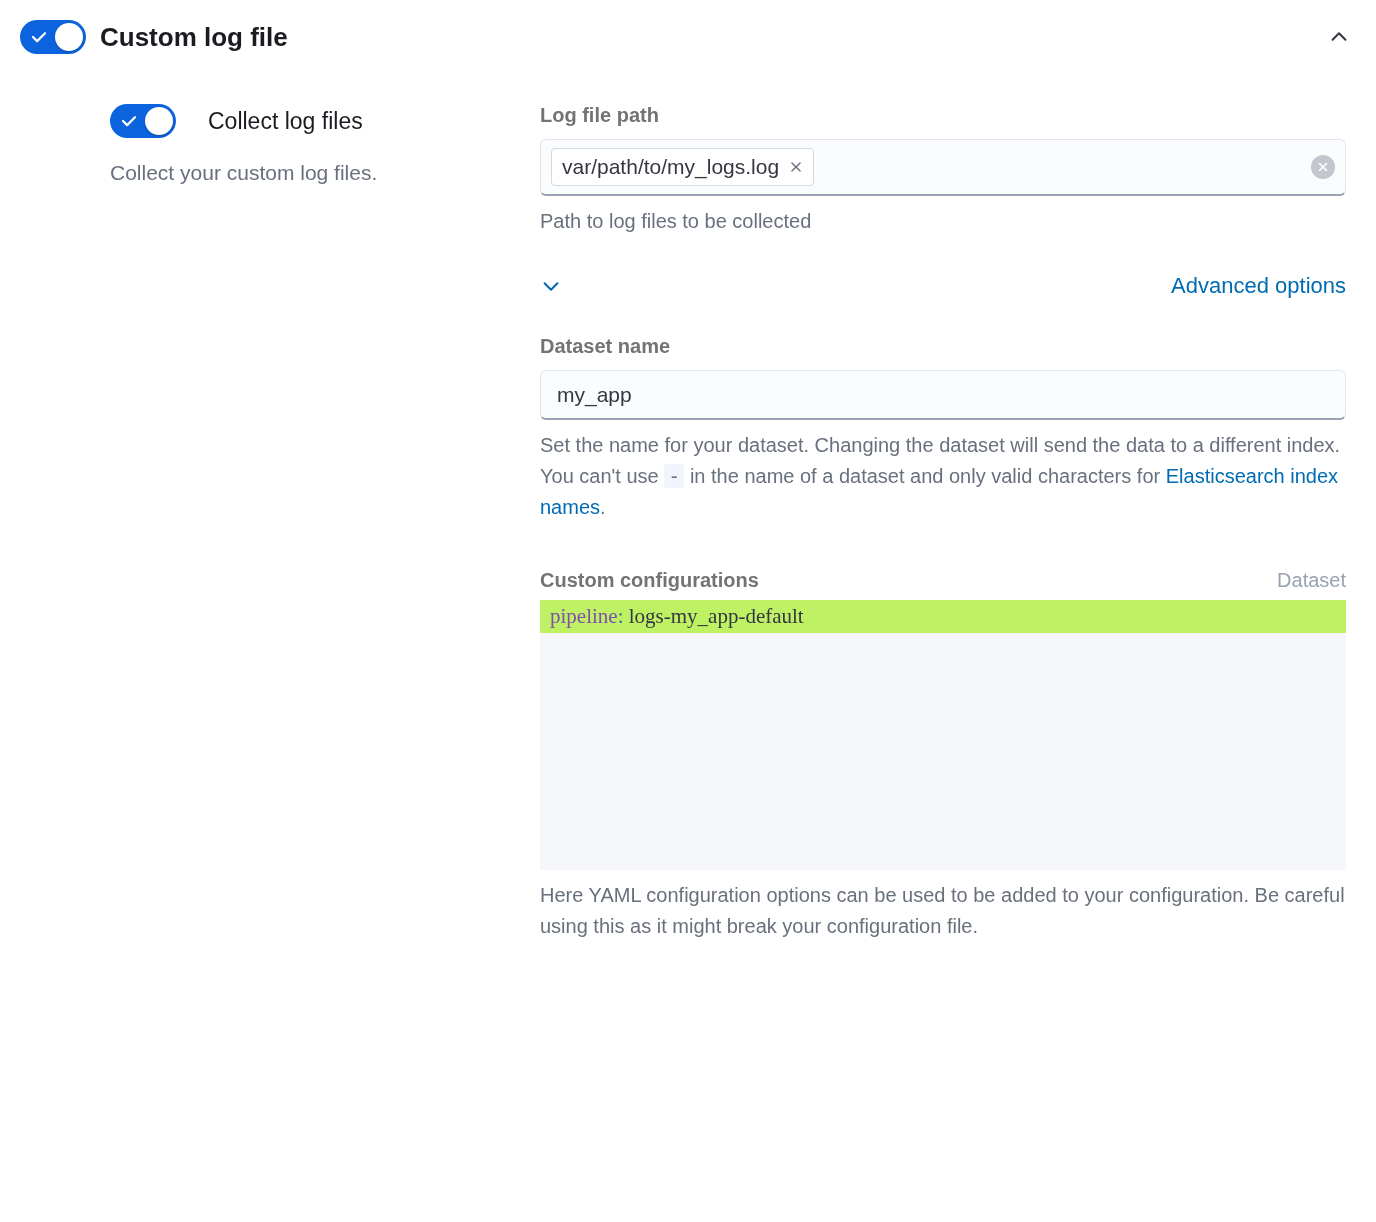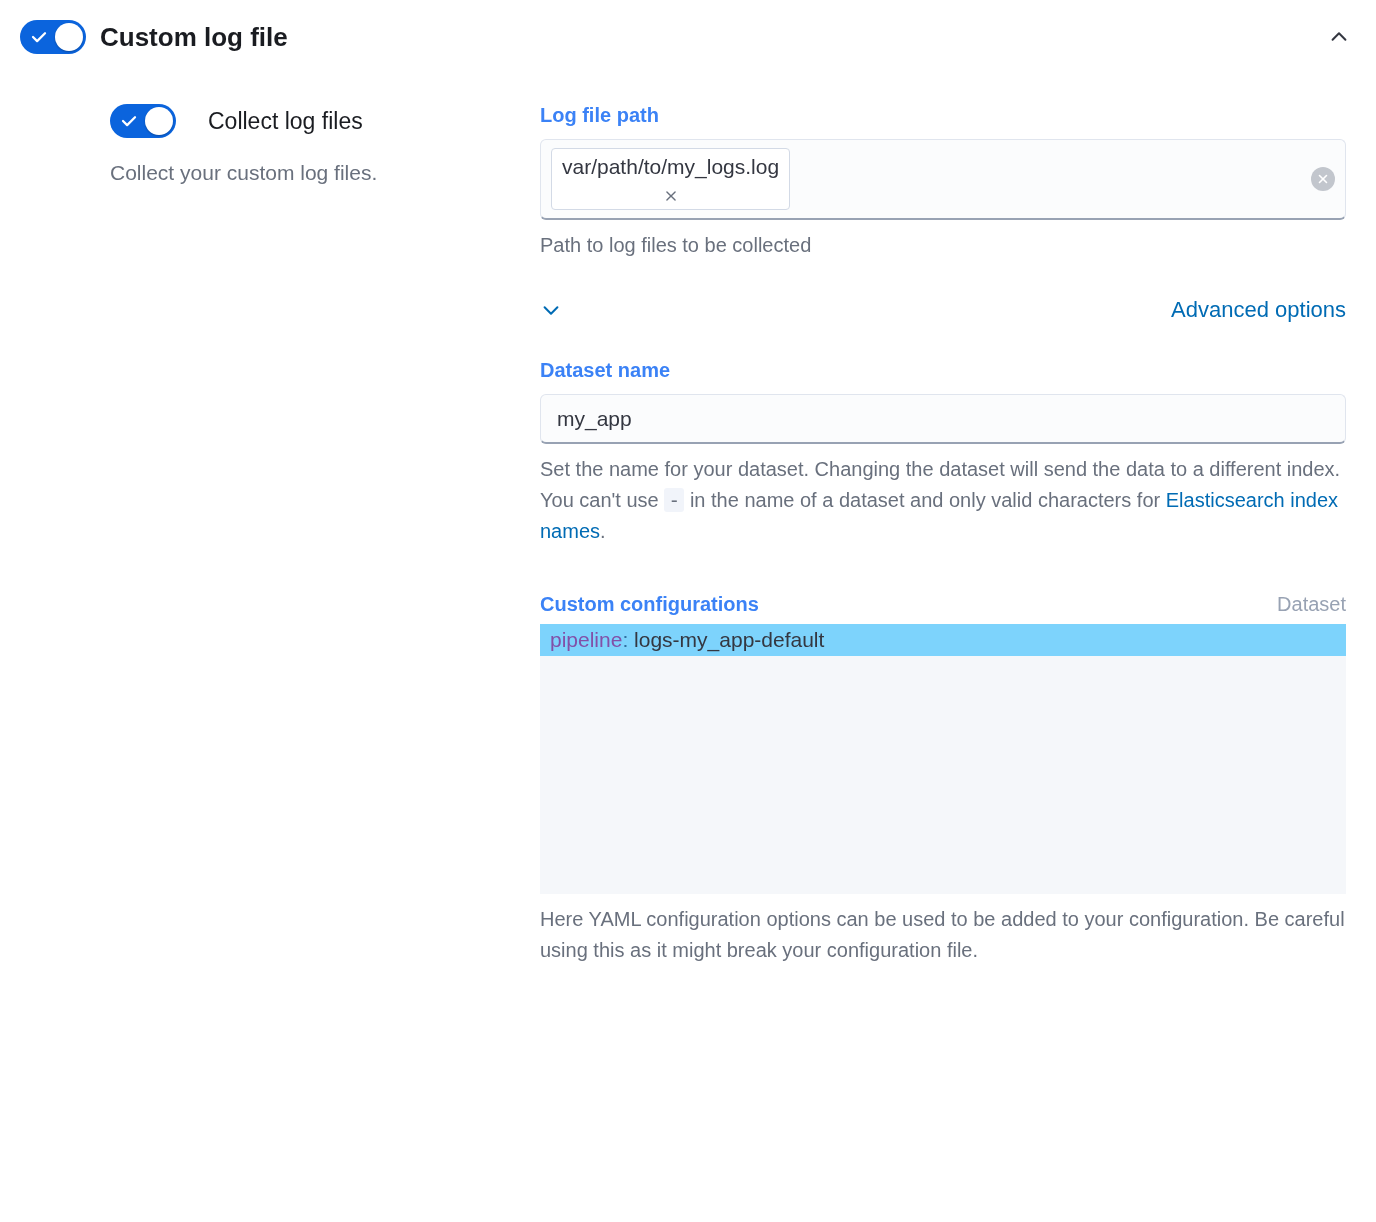--- a/index.html
+++ b/index.html
@@ -98,21 +98,21 @@
     margin-top: 20px;
     font-size: 21px;
     color: #69707d;
     line-height: 1.45;
   }
   
   
   .field-label {
     font-size: 20px;
     font-weight: 700;
-    color: #3b82f6;
+    color: #737373;
     margin-bottom: 12px;
   }
   .field-label-row {
     display: flex;
     justify-content: space-between;
     align-items: flex-start;
     margin-bottom: 8px;
   }
   .optional-tag {
     font-size: 20px;
@@ -153,21 +153,20 @@
   .pill {
     background: #fff;
     border: 1px solid #d3dae6;
     border-radius: 4px;
     padding: 6px 10px;
     display: inline-flex;
     align-items: center;
     gap: 10px;
     font-size: 21px;
     color: #343741;
-    flex-direction: column;
   }
   .pill-x {
     color: #69707d;
     cursor: pointer;
     display: inline-flex;
   }
   .combo-clear {
     margin-left: auto;
     width: 24px;
     height: 24px;
@@ -210,22 +209,22 @@
   
   .code-editor {
     background: #f5f7fa;
     border: none;
     border-radius: 0;
     height: 270px;
     overflow: auto;
   }
   .code-line {
     padding: 4px 10px;
-    background: #7dd3fc;
-    font-family: Liberation Sans, sans-serif;
+    background: #bef264;
+    font-family: Liberation Serif, serif;
     font-size: 21px;
     white-space: pre;
     color: #343741;
   }
   .tok-key { color: #8250a8; }
   .tok-colon { color: #2f6f9f; }
   .tok-val { color: #343741; }
   .section-gap-lg { margin-top: 46px; }
 
   svg { display: block; }

